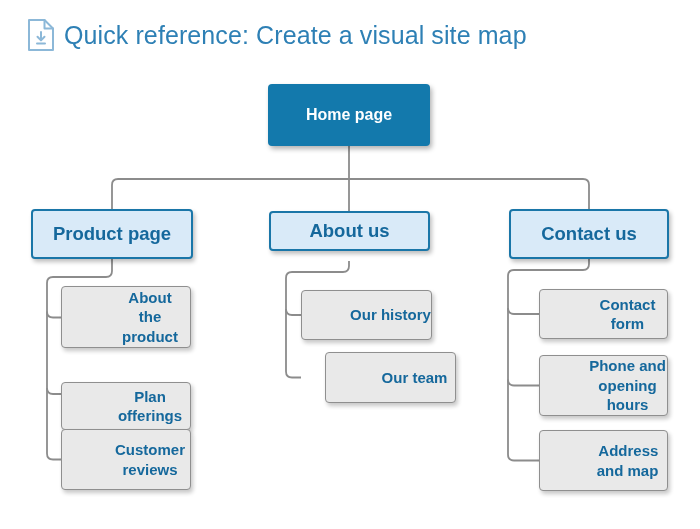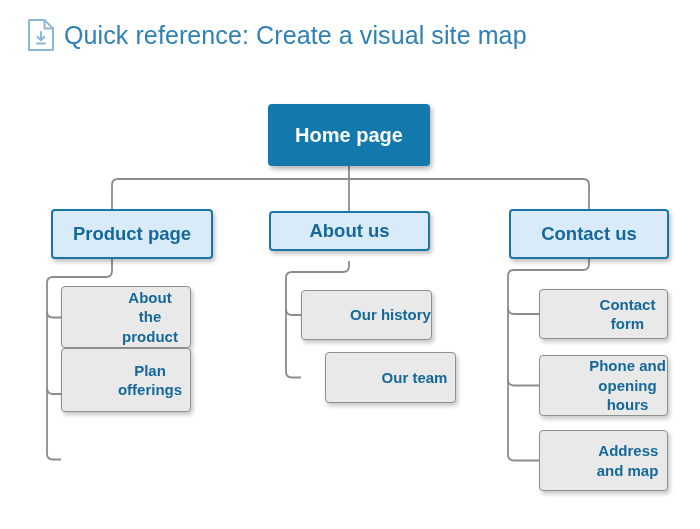--- a/index.html
+++ b/index.html
@@ -22,40 +22,40 @@
   
   .connector{position:absolute;left:0;top:0;}
   .connector path{fill:none;stroke:var(--connector,#8c8c8c);stroke-width:1.8px;}
   
   .node{
     position:absolute;box-sizing:border-box;display:flex;align-items:center;justify-content:center;
     text-align:center;border-radius:4px;font-weight:bold;white-space:pre-line;
   }
   .root{
     background:var(--root-fill,#1379ac);color:var(--root-text,#ffffff);
-    font-size:20px;box-shadow:2px 3px 5px rgba(0,0,0,.30);margin-top:20px;
+    font-size:16px;box-shadow:2px 3px 5px rgba(0,0,0,.30);
   }
   .branch{
     background:var(--branch-fill,#d9eaf8);border:2px solid var(--branch-border,#1a76a8);
     color:var(--node-text,#15689c);font-size:18.5px;box-shadow:2px 3px 4px rgba(0,0,0,.25);
   }
   .leaf{
     background:var(--leaf-fill,#e9e9e9);border:1.5px solid var(--leaf-border,#8f8f8f);
     color:var(--node-text,#15689c);font-size:15px;line-height:1.3;
     box-shadow:2px 3px 4px rgba(0,0,0,.22);
     padding-left:48px;
   }
   
   .n-home    {left:268px;top:84px; width:162px;height:62px;}
-  .n-product {left:31px; top:209px;width:162px;height:50px;margin-left:20px;}
+  .n-product {left:31px; top:209px;width:162px;height:50px;}
   .n-about   {left:269px;top:211px;width:161px;height:40px;}
   .n-contact {left:509px;top:209px;width:160px;height:50px;}
 
   .n-aboutprod{left:61px; top:286px;width:130px;height:62px;}
-  .n-plan     {left:61px; top:348px;width:130px;height:64px;}
+  .n-plan     {left:61px; top:382px;width:130px;height:48px;}
   .n-reviews  {left:61px; top:429px;width:130px;height:61px;}
 
   .n-history  {left:301px;top:290px;width:131px;height:50px;}
   .n-team     {left:301px;top:352px;width:131px;height:51px;margin-left:24px;}
 
   .n-form     {left:539px;top:289px;width:129px;height:50px;}
   .n-phone    {left:539px;top:355px;width:129px;height:61px;}
   .n-address  {left:539px;top:430px;width:129px;height:61px;text-align:right;}
 </style>
 </head>
@@ -91,20 +91,22 @@
 
   <div class="node root n-home">Home page</div>
 
   <div class="node branch n-product">Product page</div>
   <div class="node branch n-about">About us</div>
   <div class="node branch n-contact">Contact us</div>
 
   <div class="node leaf n-aboutprod">About
 the product</div>
   <div class="node leaf n-plan">Plan offerings</div>
+  <div class="node leaf n-reviews">Customer
+reviews</div>
 
   <div class="node leaf n-history">Our history</div>
   <div class="node leaf n-team">Our team</div>
 
   <div class="node leaf n-phone">Phone and
 opening hours</div>
   <div class="node leaf n-form">Contact form</div>
   <div class="node leaf n-address">Address
 and map</div>
 

